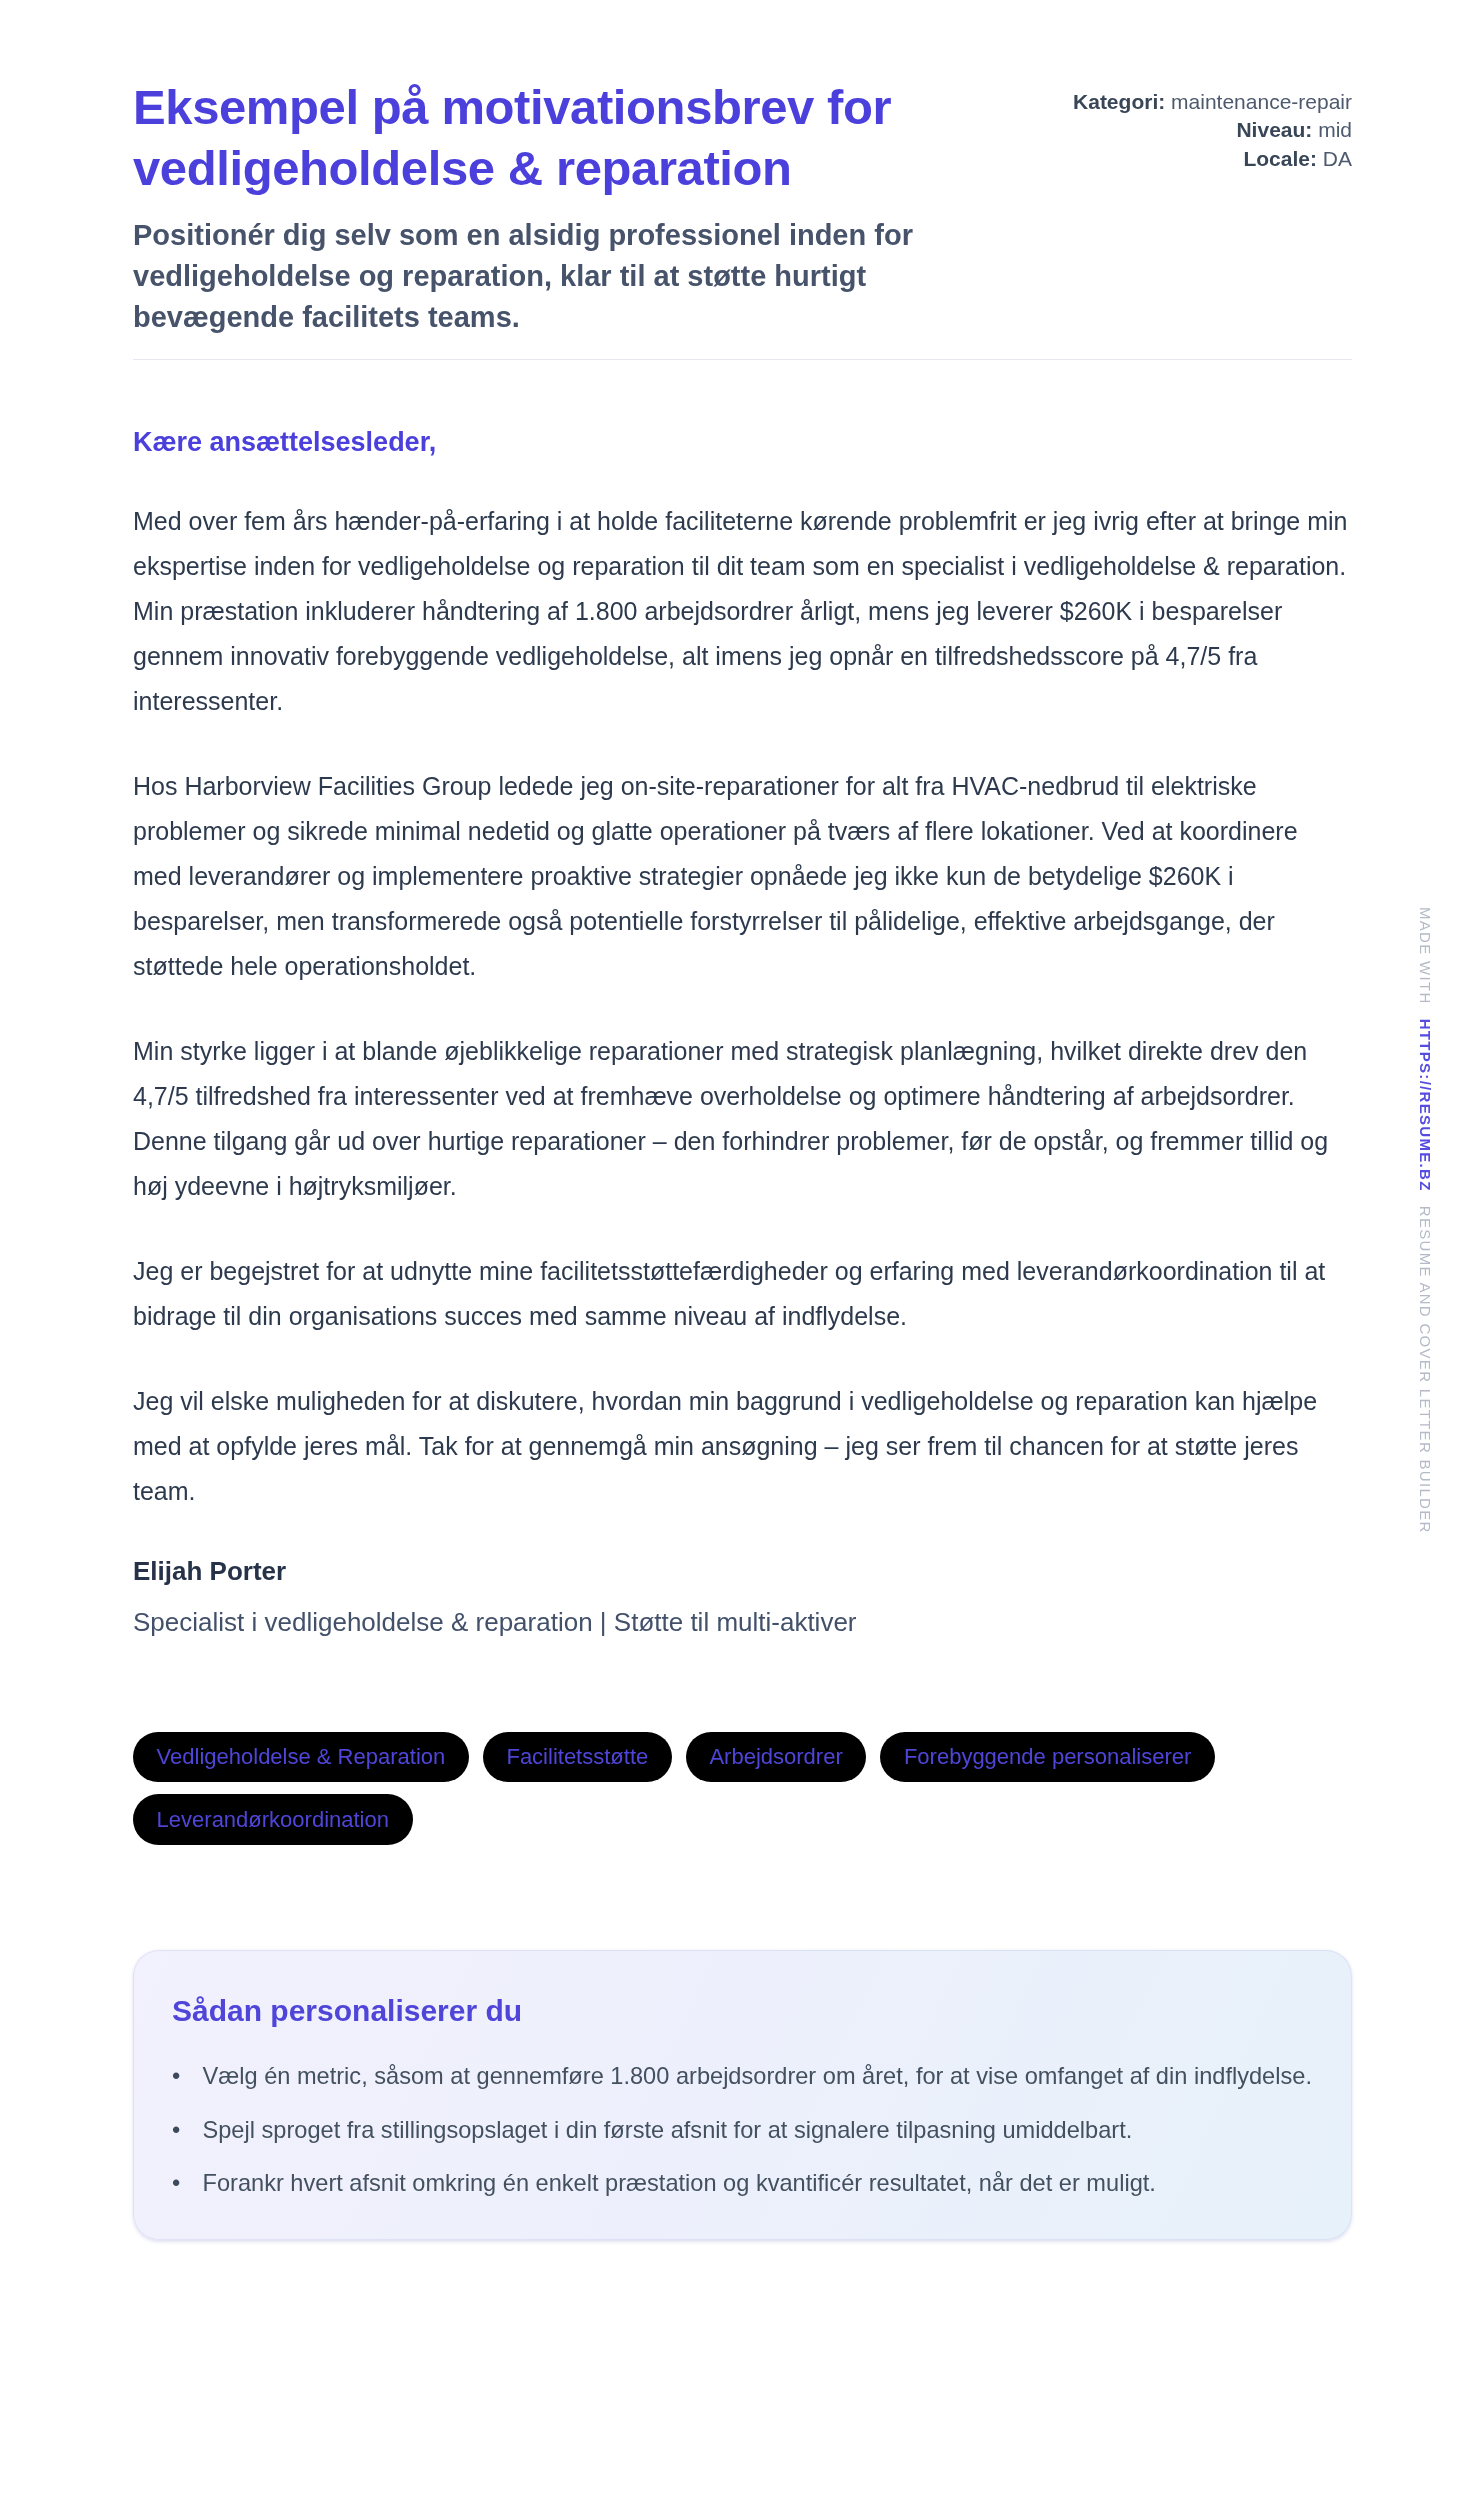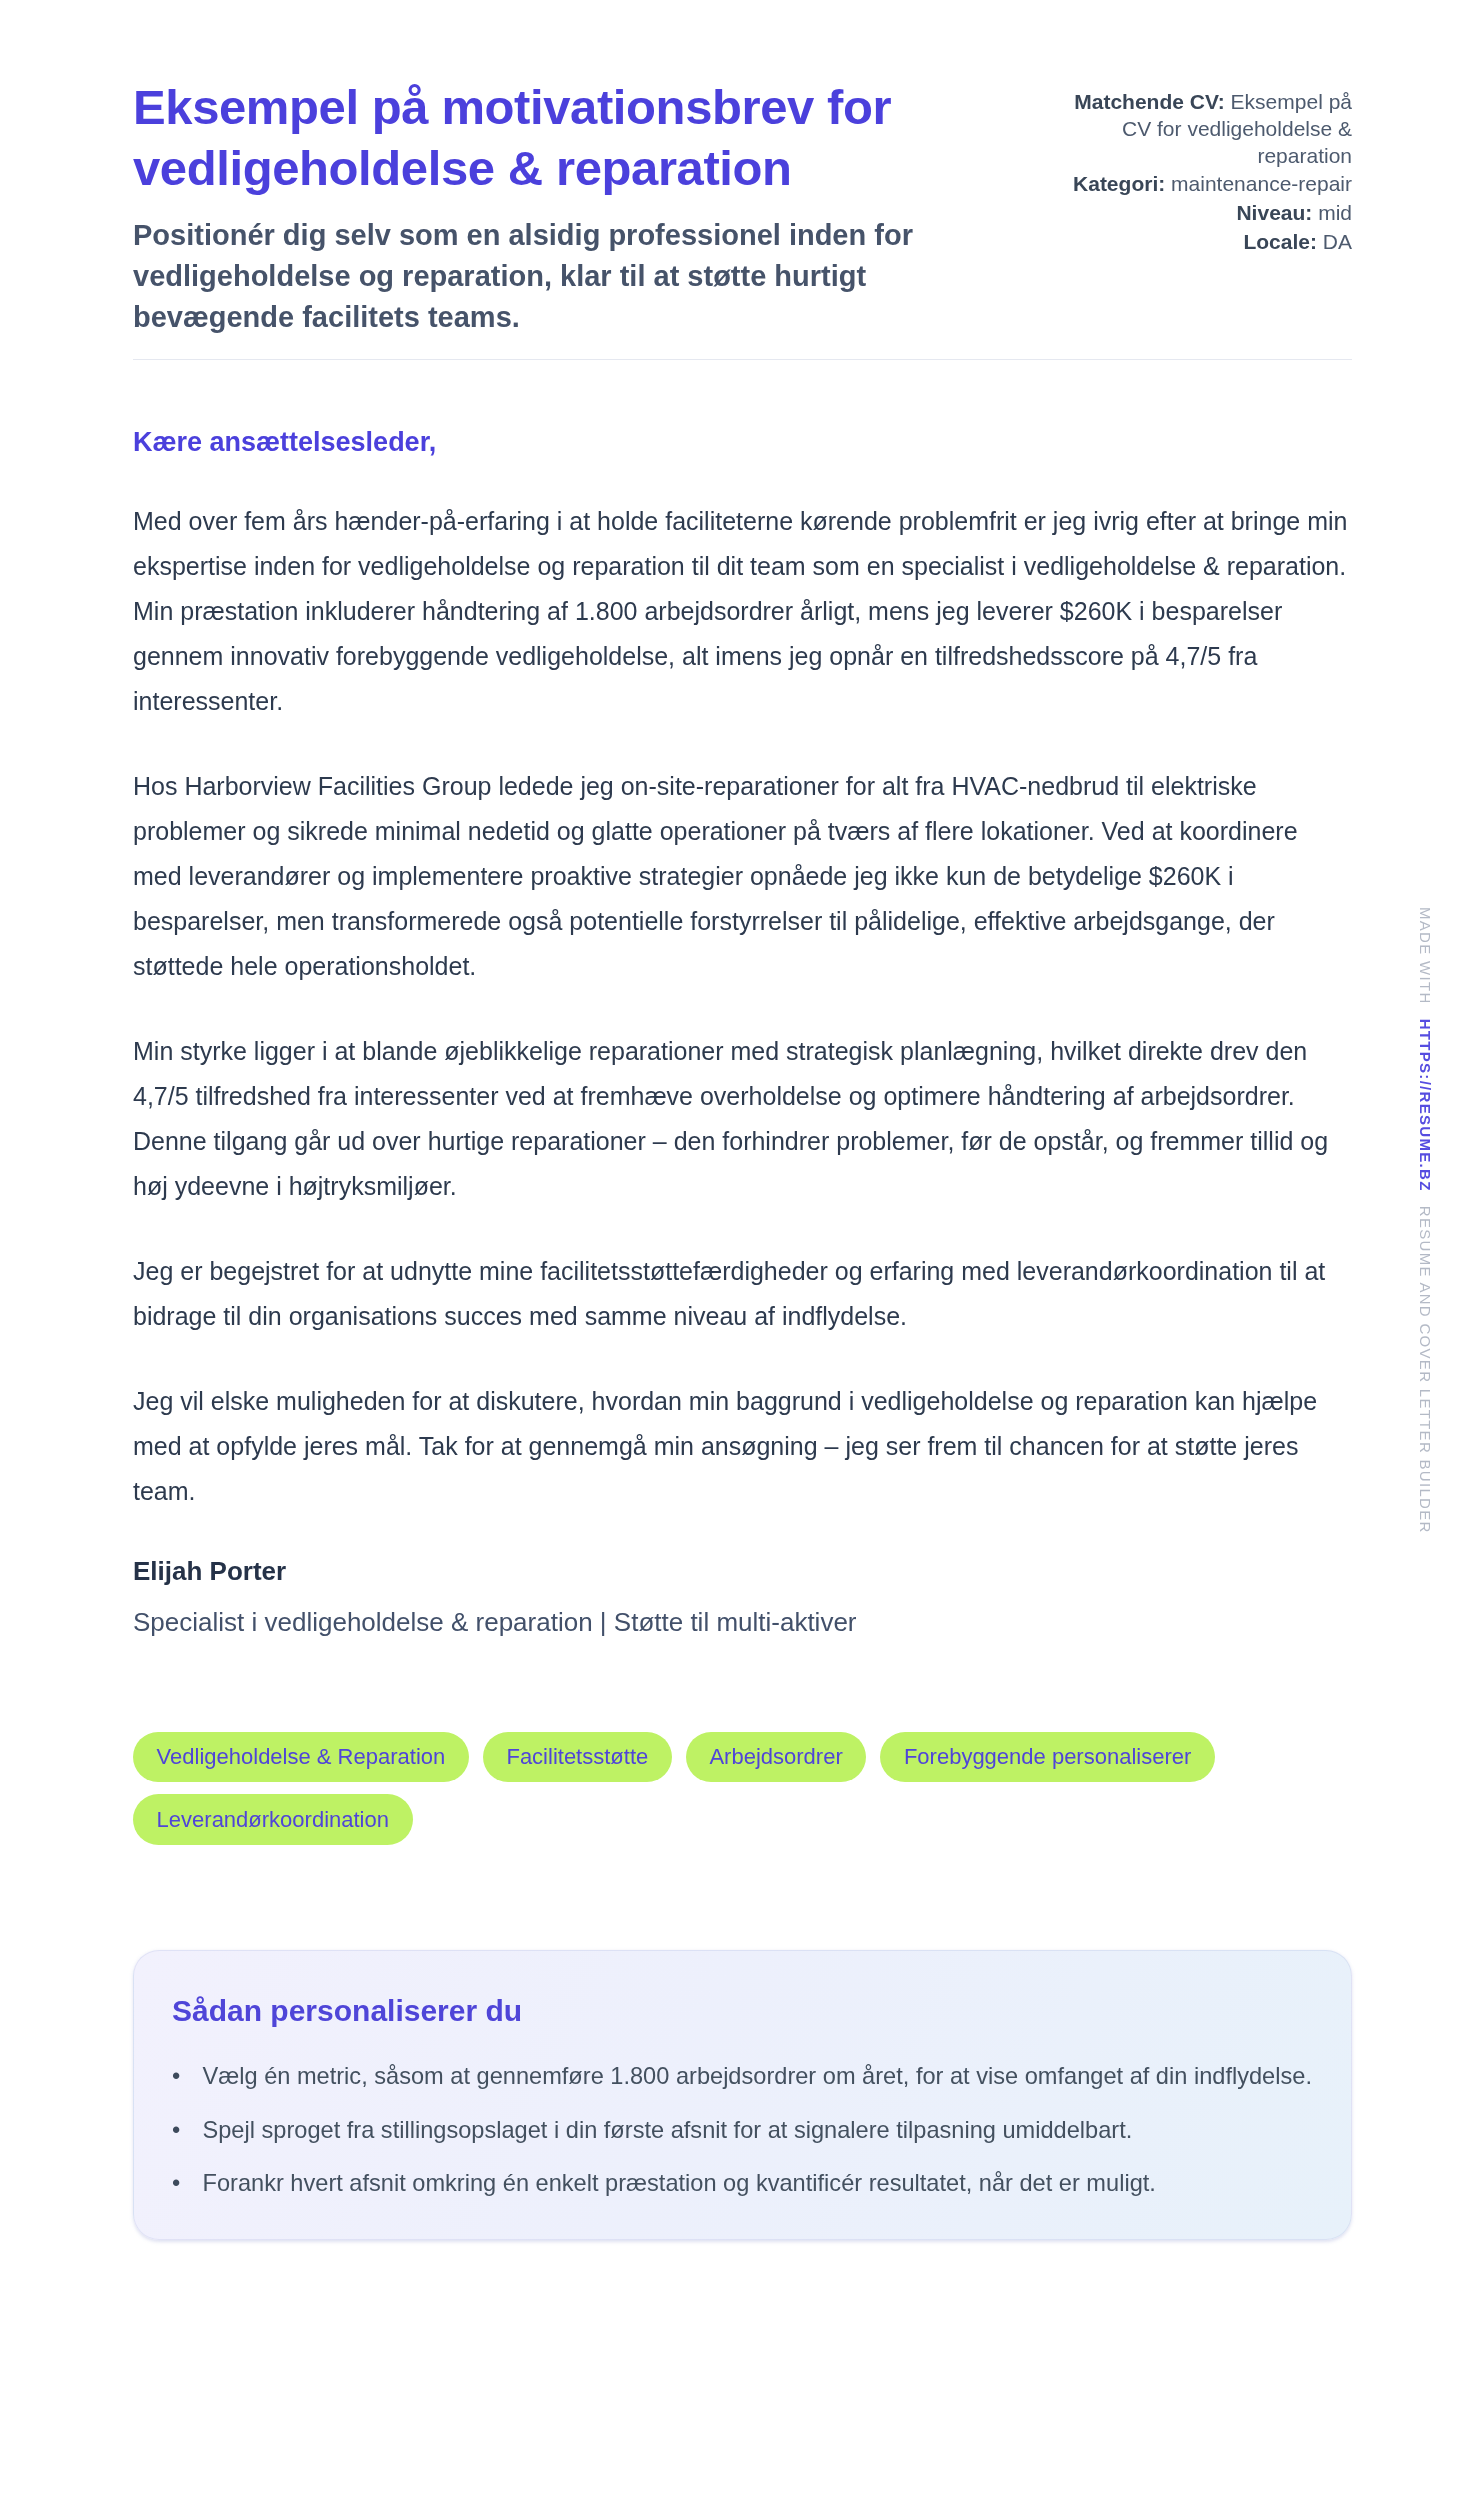--- a/index.html
+++ b/index.html
@@ -84,21 +84,21 @@
   }
   
   .tags {
     margin-top: 91px;
     display: flex;
     flex-wrap: wrap;
     gap: 12.2px 14px;
     width: 1169px;
   }
   .tag {
-    background: #bef264;
+    background: #000000;
     color: #4f45d8;
     font-size: 22px;
     line-height: 28px;
     padding: 11.3px 23.6px;
     border-radius: 871px;
     white-space: nowrap;
   }
   
   .tips-panel {
     margin-top: 105px;
@@ -152,21 +152,20 @@
 <body>
 
 <div class="content">
 
   <div class="header">
     <div class="title-block">
       <h1 class="page-title">Eksempel på motivationsbrev for vedligeholdelse &amp; reparation</h1>
       <p class="page-subtitle">Positionér dig selv som en alsidig professionel inden for vedligeholdelse og reparation, klar til at støtte hurtigt bevægende facilitets teams.</p>
     </div>
     <div class="meta">
-      <div class="meta-row"><span class="meta-label">Matchende CV:</span> <span>Eksempel på CV for vedligeholdelse &amp; reparation</span></div>
       <div class="meta-row"><span class="meta-label">Kategori:</span> <span>maintenance-repair</span></div>
       <div class="meta-row"><span class="meta-label">Niveau:</span> <span>mid</span></div>
       <div class="meta-row"><span class="meta-label">Locale:</span> <span>DA</span></div>
     </div>
   </div>
 
   <hr class="divider">
 
   <div>
     <p class="greeting">Kære ansættelsesleder,</p>

